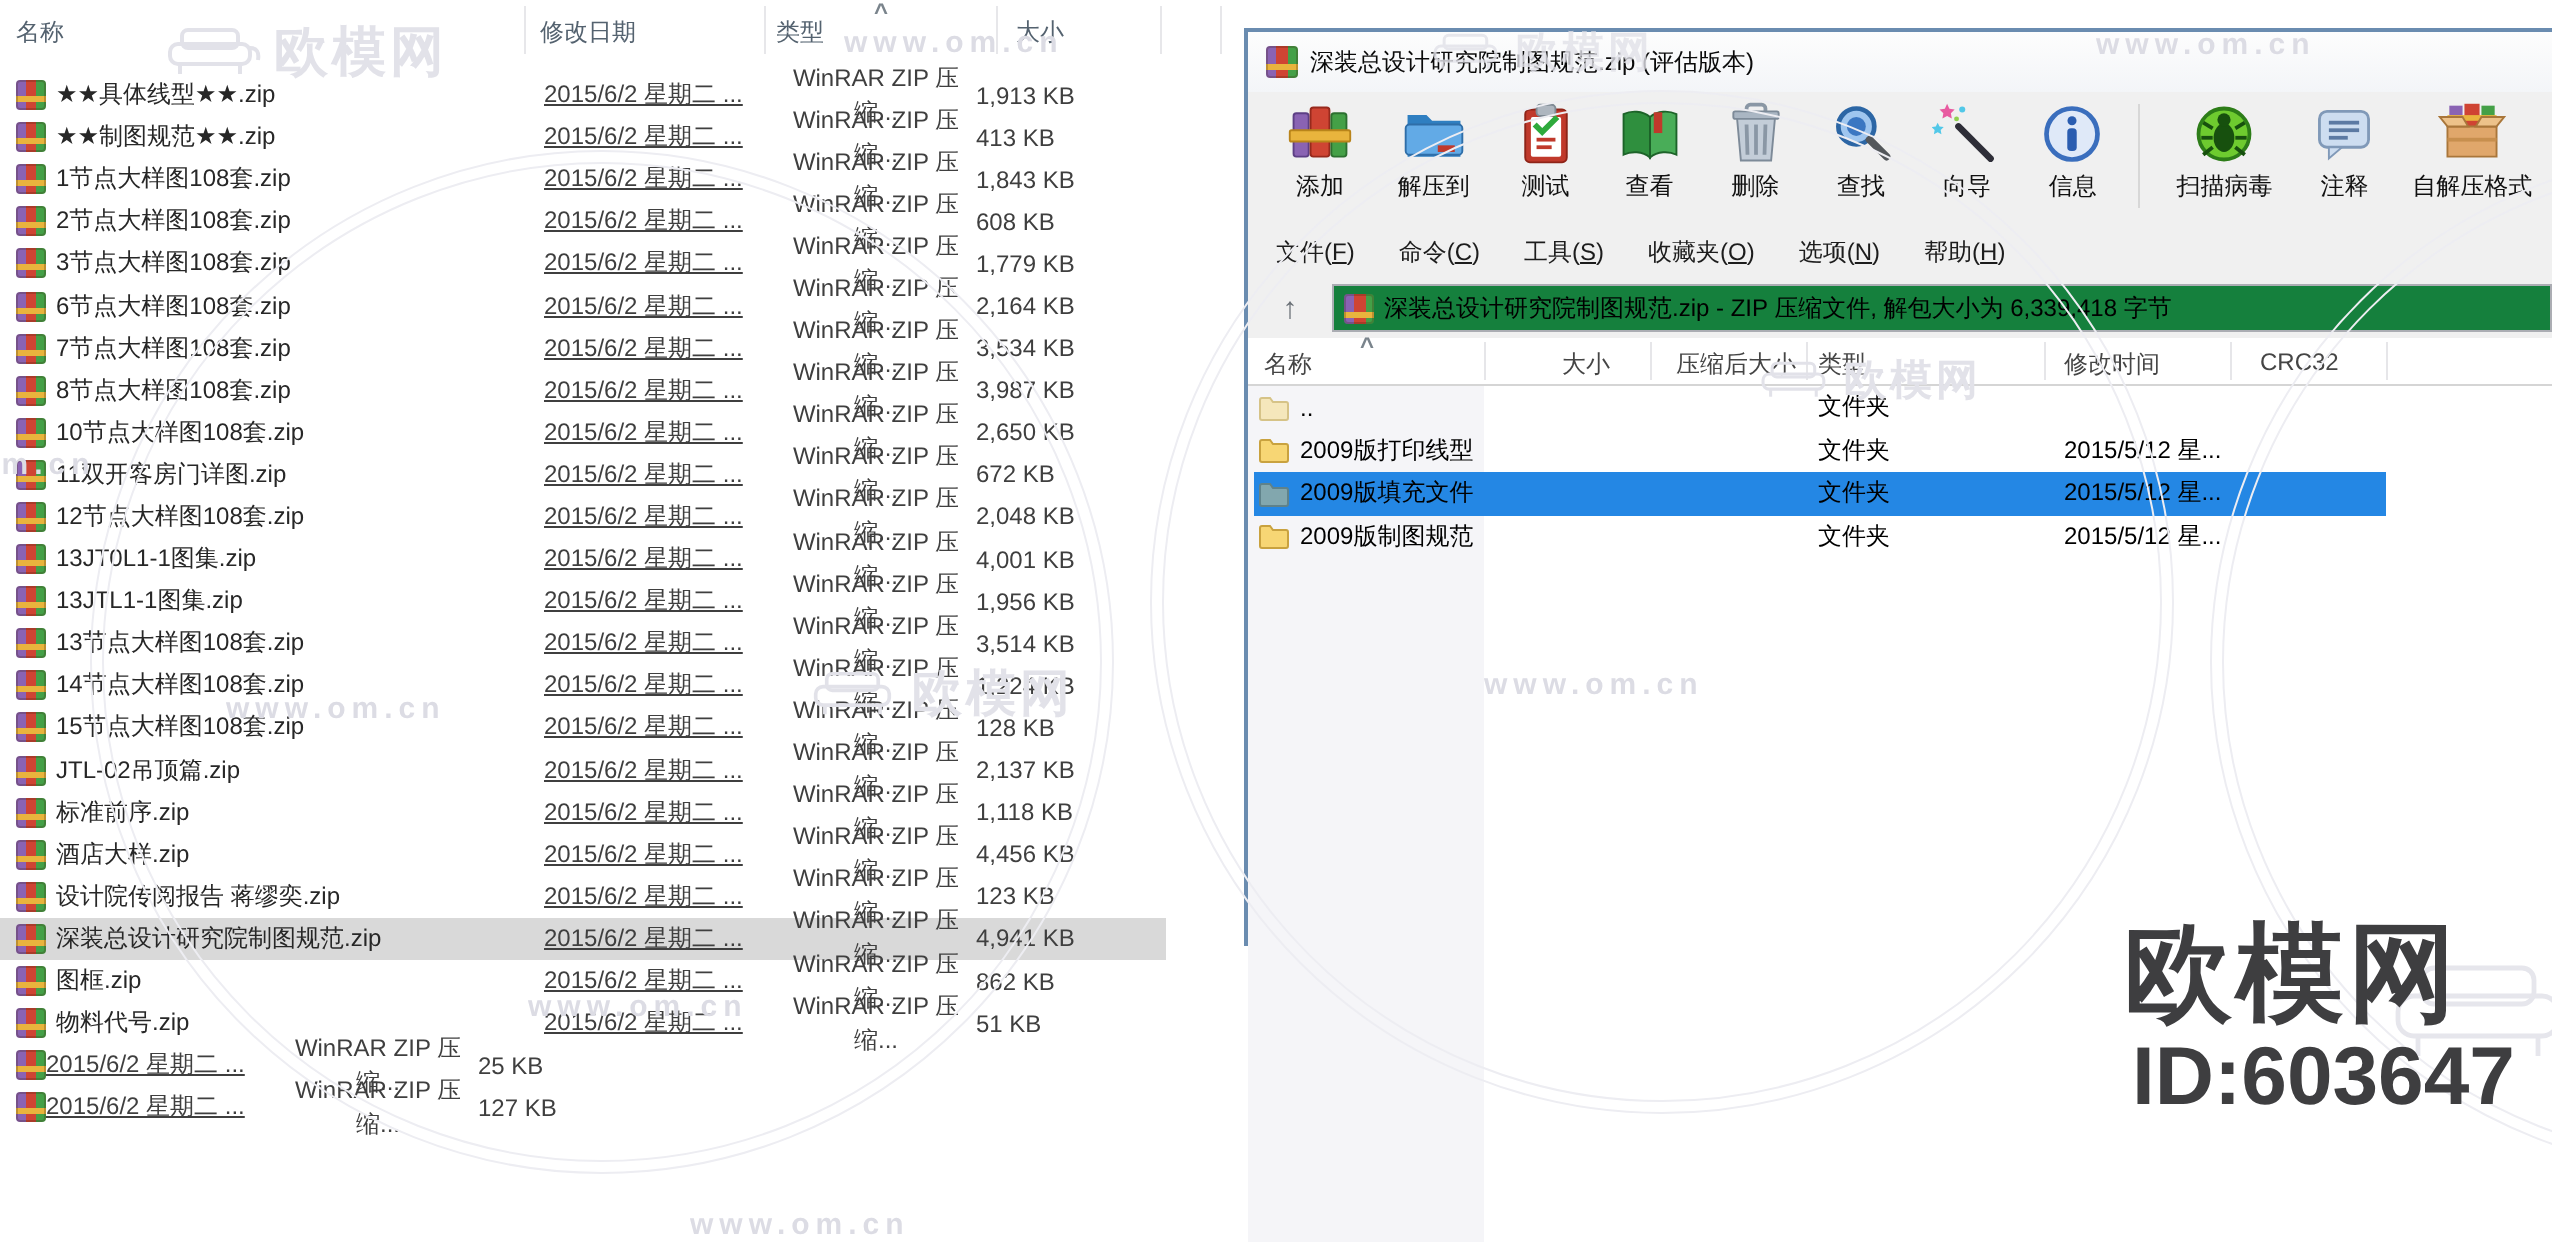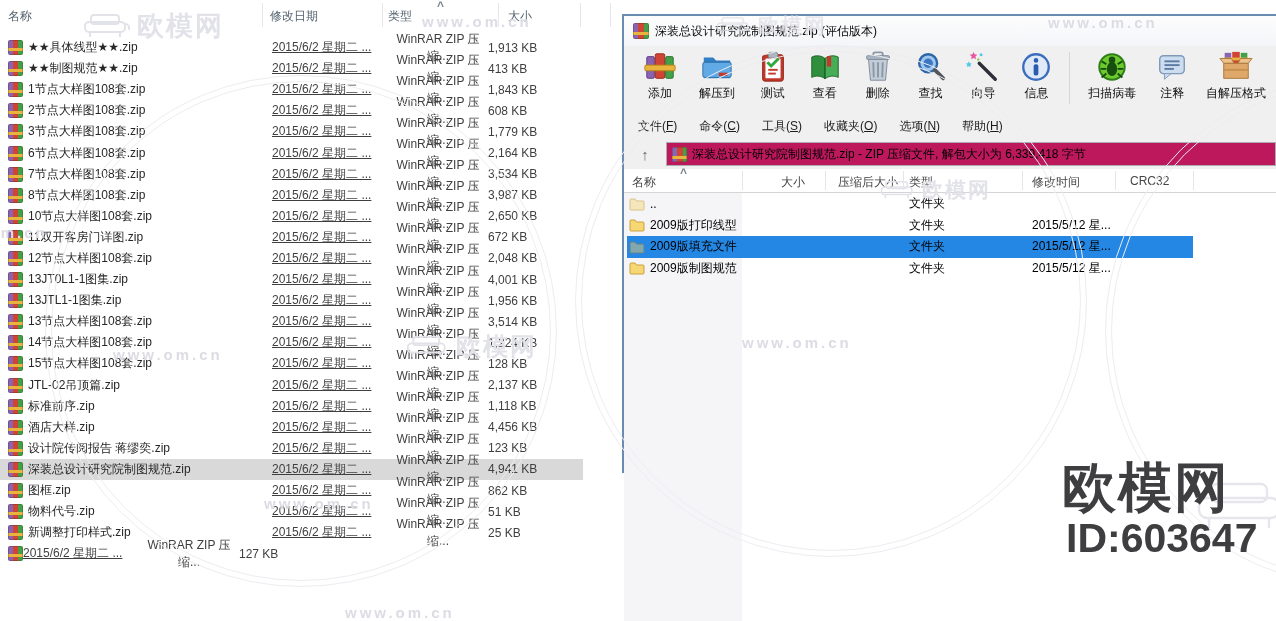--- a/index.html
+++ b/index.html
@@ -45,21 +45,21 @@
   .menu-item{padding:3px 11px;}
   .menu-item u{text-decoration:underline;}
   #rar-toolbar{height:64px;display:flex;align-items:flex-start;padding:4px 0 0 10px;}
   .tb-btn{display:flex;flex-direction:column;align-items:center;color:#111;}
   .tb-btn svg{display:block;}
   .tb-label{margin-top:1px;white-space:nowrap;}
   .tb-sep{width:1px;height:52px;background:#d7d7d7;margin:2px 6px 0 6px;flex:none;}
   #rar-addr-row{height:30px;display:flex;align-items:center;padding-left:8px;gap:8px;}
   #up-btn{flex:none;width:26px;height:24px;display:flex;align-items:center;justify-content:center;
           color:#6b7177;font-size:15px;}
-  #addr-box{flex:1;height:22px;margin-right:0;background:#be185d;border:1px solid #abadb3;
+  #addr-box{flex:1;height:22px;margin-right:0;background:#15803d;border:1px solid #abadb3;
             display:flex;align-items:center;gap:5px;padding:0 5px;white-space:nowrap;overflow:hidden;color:#000;}
   #rar-cols{position:relative;height:23px;background:#fff;border-bottom:1px solid #d5d5d5;color:#454545;}
   #rar-cols span{position:absolute;top:5px;}
   .rc-div{position:absolute;top:2px;width:1px;height:19px;background:#e6e6e9;}
   #rar-list{position:relative;background:#fff;height:433px;overflow:hidden;}
   #name-col-tint{position:absolute;left:0;top:0;width:118px;height:100%;background:#f5f5f8;}
   .rr-row{position:relative;height:21.5px;display:flex;align-items:center;color:#000;}
   .rr-row.sel{background:linear-gradient(90deg,transparent 0 3px,#2487e4 3px 569px,transparent 569px);}
   .rr-ic{flex:none;width:16px;height:16px;margin-left:5px;}
   .rr-name{flex:none;width:92px;margin-left:5px;white-space:nowrap;overflow:visible;}
@@ -246,21 +246,20 @@
       </div>
       <div class="lp-row">
         <div class="rar-ic" style="display: inline-block;"></div>
         <div class="lp-name">物料代号.zip</div>
         <div class="lp-date">2015/6/2 星期二 ...</div>
         <div class="lp-type">WinRAR ZIP 压缩...</div>
         <div class="lp-size">51 KB</div>
       </div>
       <div class="lp-row">
         <div class="rar-ic" style="display: inline-block;"></div>
-        <div class="lp-name">新调整打印样式.zip</div>
         <div class="lp-date">2015/6/2 星期二 ...</div>
         <div class="lp-type">WinRAR ZIP 压缩...</div>
         <div class="lp-size">25 KB</div>
       </div>
       <div class="lp-row">
         <div class="rar-ic" style="display: inline-block;"></div>
         <div class="lp-date">2015/6/2 星期二 ...</div>
         <div class="lp-type">WinRAR ZIP 压缩...</div>
         <div class="lp-size">127 KB</div>
       </div>

